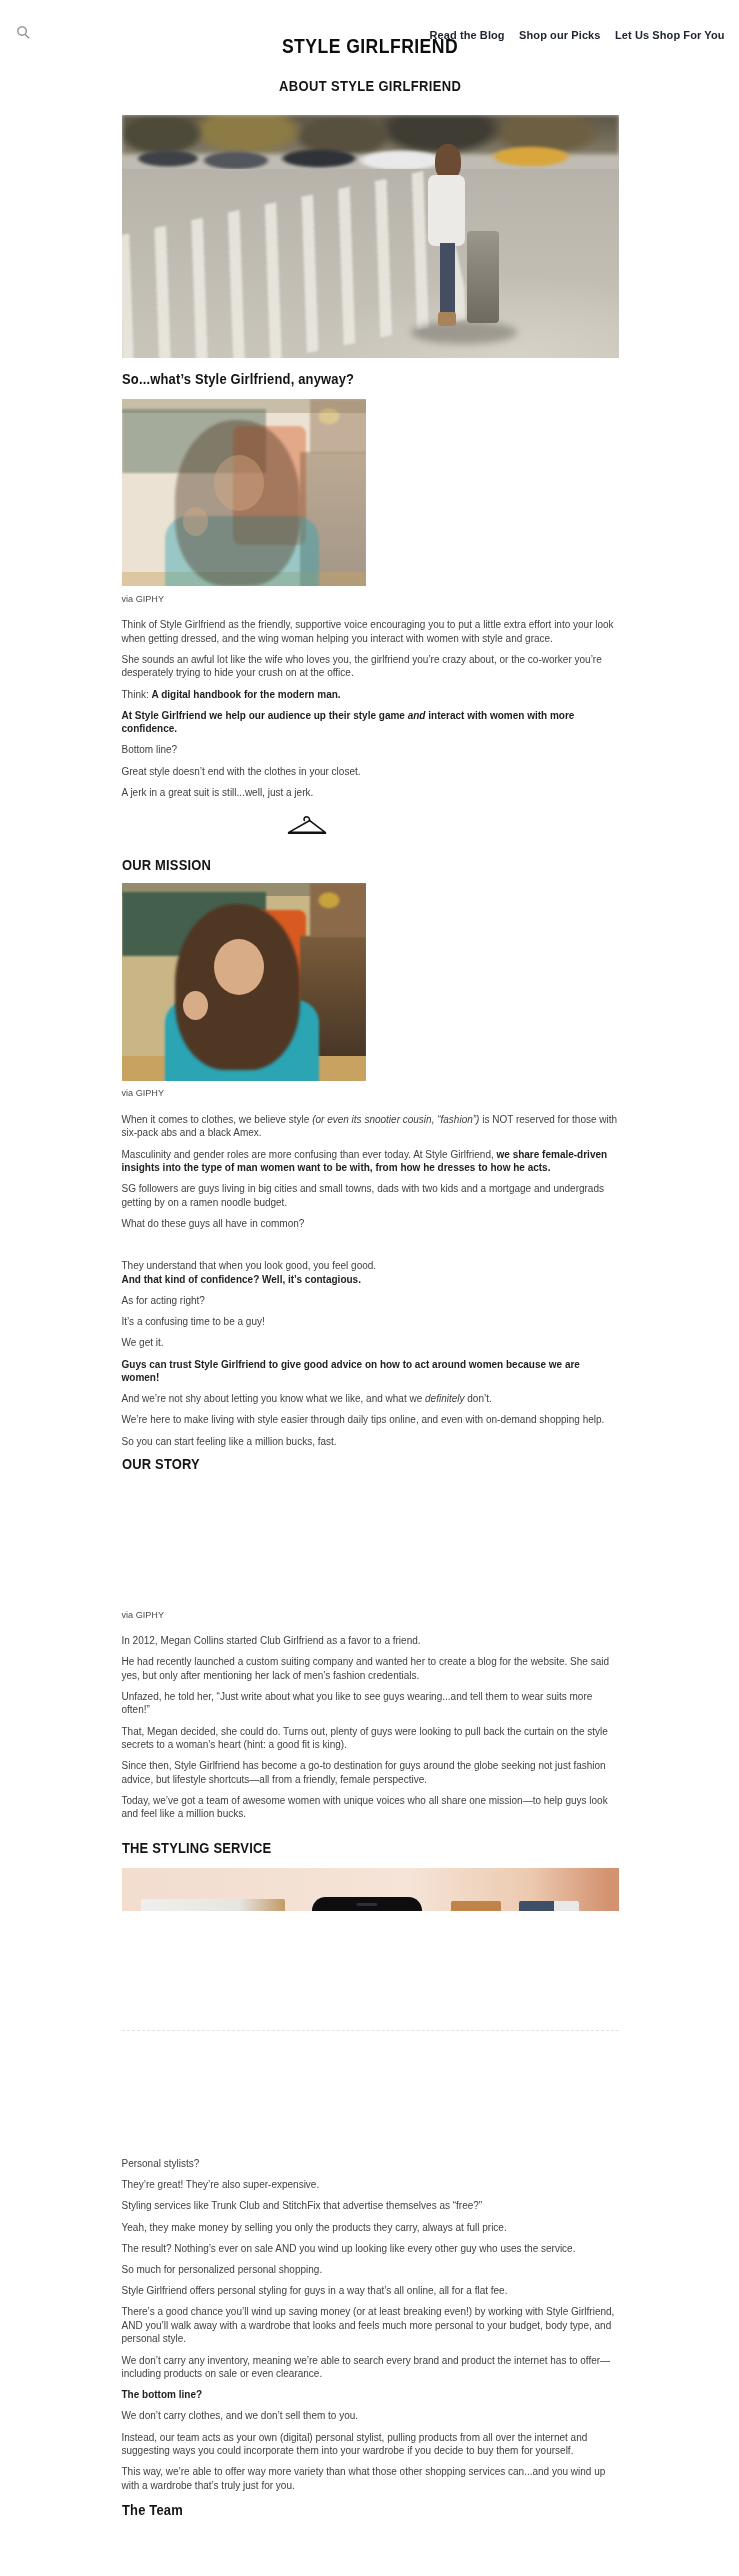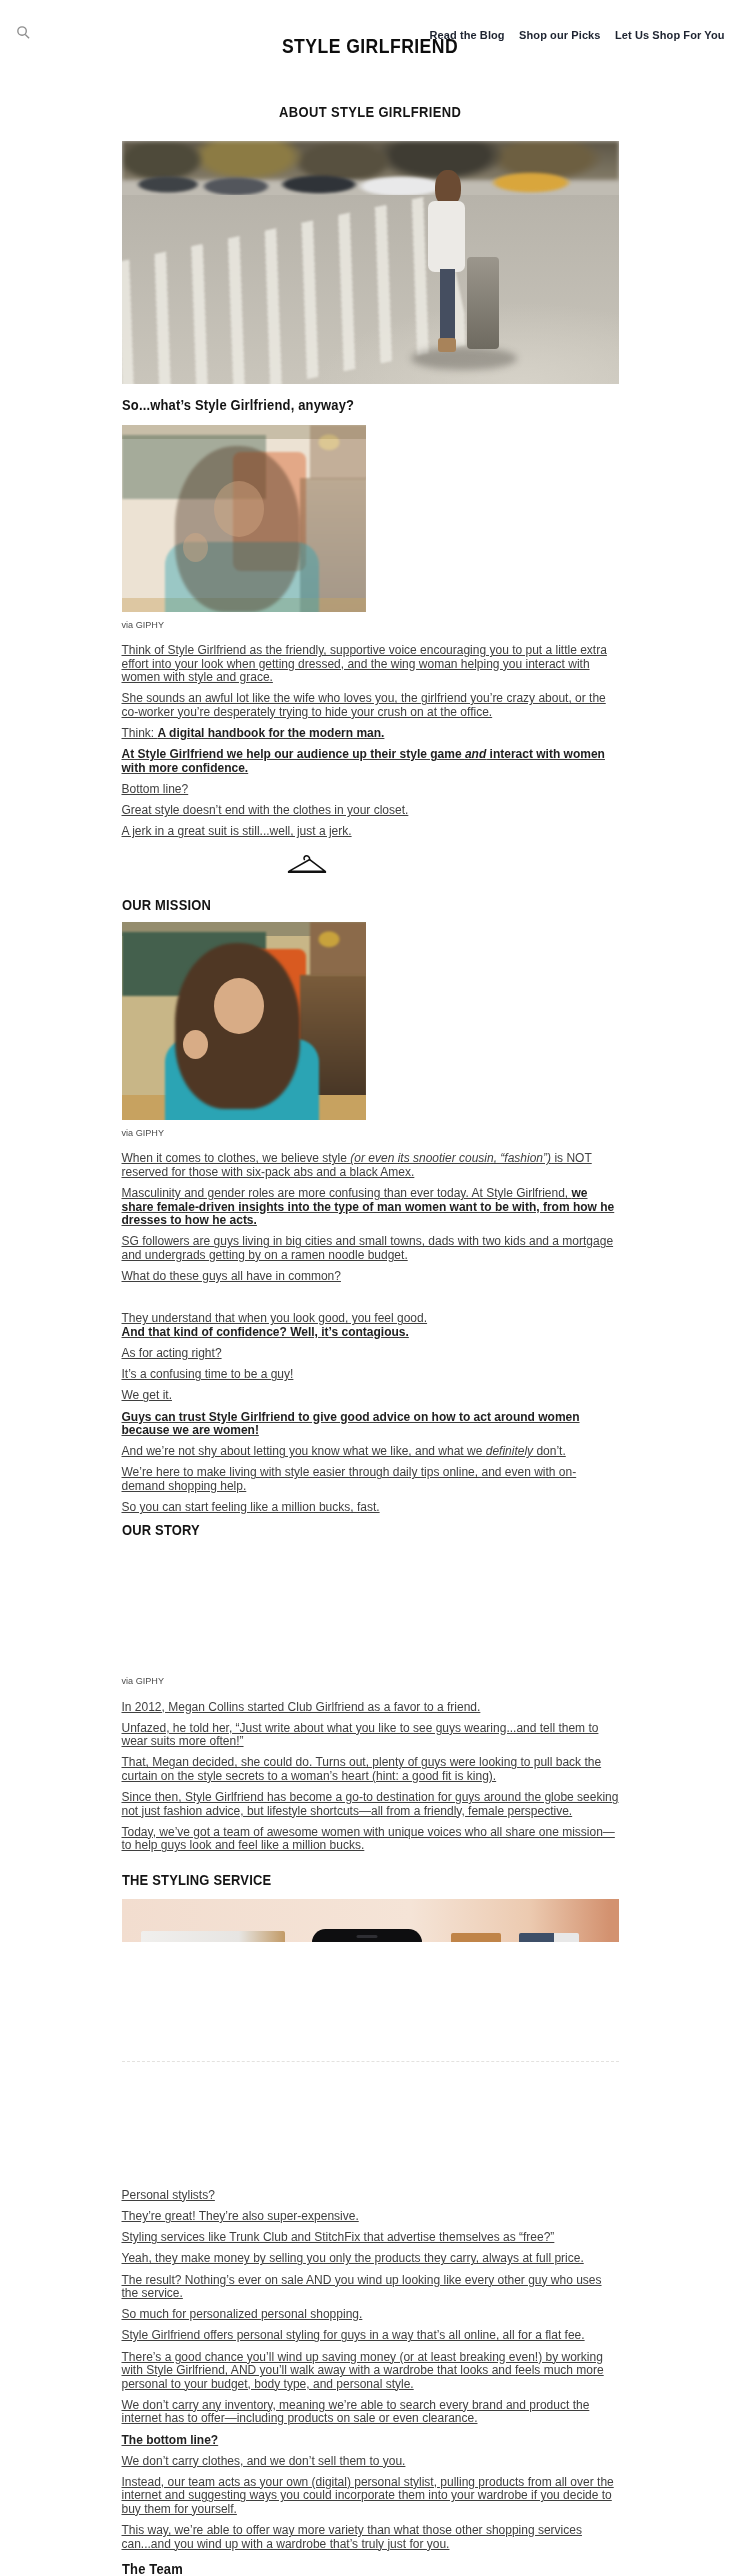--- a/index.html
+++ b/index.html
@@ -10,26 +10,26 @@
   }
   
   .header{position:relative;height:77px;background:#fff;}
   .search-btn{position:absolute;left:15.4px;top:25px;width:17.3px;height:17.3px;cursor:pointer;background:none;border:none;padding:0;}
   .logo{position:absolute;left:50%;top:35px;transform:translateX(-50%) scaleX(.88);
     font-size:20px;font-weight:800;letter-spacing:0.5px;color:#0d0d0d;white-space:nowrap;text-decoration:none;}
   .nav{position:absolute;right:15.4px;top:29px;display:flex;gap:14.4px;}
   .nav a{font-size:11px;font-weight:700;color:#1d2330;text-decoration:none;letter-spacing:0.1px;white-space:nowrap;}
   
   .content{width:497px;margin:0 auto;}
-  .page-title-wrap{text-align:center;margin-top:26px;}
+  .page-title-wrap{text-align:center;}
   .page-title{display:inline-block;font-size:14.4px;font-weight:800;color:#141414;
     transform:scaleX(.9);letter-spacing:0.4px;}
   h2{font-size:14.4px;font-weight:800;color:#141414;margin:0;letter-spacing:0.2px;}
   h2 span{display:inline-block;transform:scaleX(.9);transform-origin:left center;white-space:nowrap;}
-  p{font-size:12px;line-height:13.5px;margin:0 0 7.7px;color:#3f3f3f;text-decoration:underline;}
+  p{font-size:10px;line-height:13.5px;margin:0 0 7.7px;color:#3f3f3f;}
   p strong{color:#1f1f1f;}
   strong.ital{font-style:italic;}
   .giphy{font-size:9.1px;color:#4c4c4c;text-decoration:none;display:inline-block;margin:7.7px 0 0;}
   .paras{margin-top:12.5px;}
   p[data-name="paragraph-spacer"]{height:13.5px;margin:0 0 7.7px;}
   
   .hero{position:relative;width:497px;height:243px;margin-top:20px;overflow:hidden;background:#c0bcb3;}
   .hero .bldg{position:absolute;left:0;top:0;width:497px;height:39px;filter:blur(1.9px);
     background:
       radial-gradient(58px 29px at 39px 19px,#4e4a3a 60%,rgba(0,0,0,0) 75%),
@@ -204,20 +204,21 @@
       <p data-name="paragraph"><span>So you can start feeling like a million bucks, fast.</span></p>
     </div>
 
   <h2 class="h2-story" data-name="story-heading"><span>OUR STORY</span></h2>
 
   <div class="embed-blank" data-name="story-gif-placeholder"></div>
   <a class="giphy" href="#" data-name="giphy-credit-link">via GIPHY</a>
 
   <div class="paras" data-name="story-paragraphs">
       <p data-name="paragraph"><span>In 2012, Megan Collins started Club Girlfriend as a favor to a friend.</span></p>
+      <p data-name="paragraph"><span>He had recently launched a custom suiting company and wanted her to create a blog for the website. She said yes, but only after mentioning her lack of men’s fashion credentials.</span></p>
       <p data-name="paragraph"><span>Unfazed, he told her, “Just write about what you like to see guys wearing...and tell them to wear suits more often!”</span></p>
       <p data-name="paragraph"><span>That, Megan decided, she could do. Turns out, plenty of guys were looking to pull back the curtain on the style secrets to a woman’s heart (hint: a good fit is king).</span></p>
       <p data-name="paragraph"><span>Since then, Style Girlfriend has become a go-to destination for guys around the globe seeking not just fashion advice, but lifestyle shortcuts—all from a friendly, female perspective.</span></p>
       <p data-name="paragraph"><span>Today, we’ve got a team of awesome women with unique voices who all share one mission—to help guys look and feel like a million bucks.</span></p>
     </div>
 
   <h2 class="h2-styling" data-name="styling-service-heading"><span>THE STYLING SERVICE</span></h2>
 
   
   <div class="banner" data-name="styling-service-banner-image">

